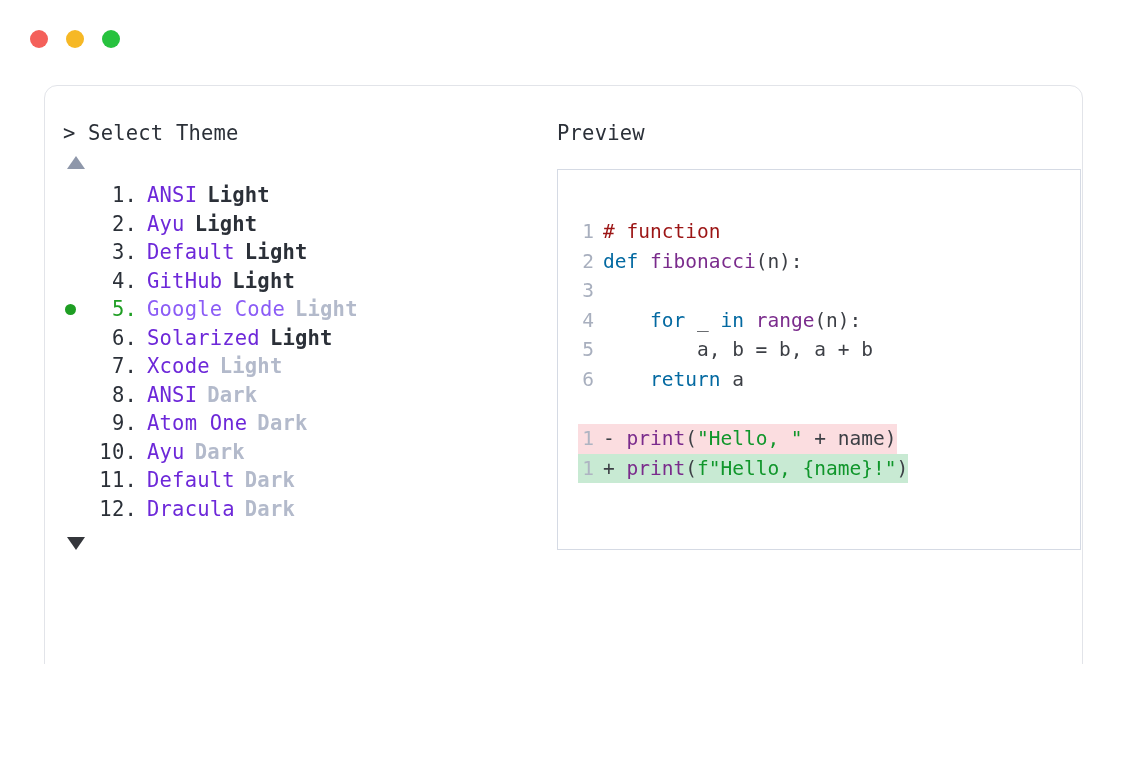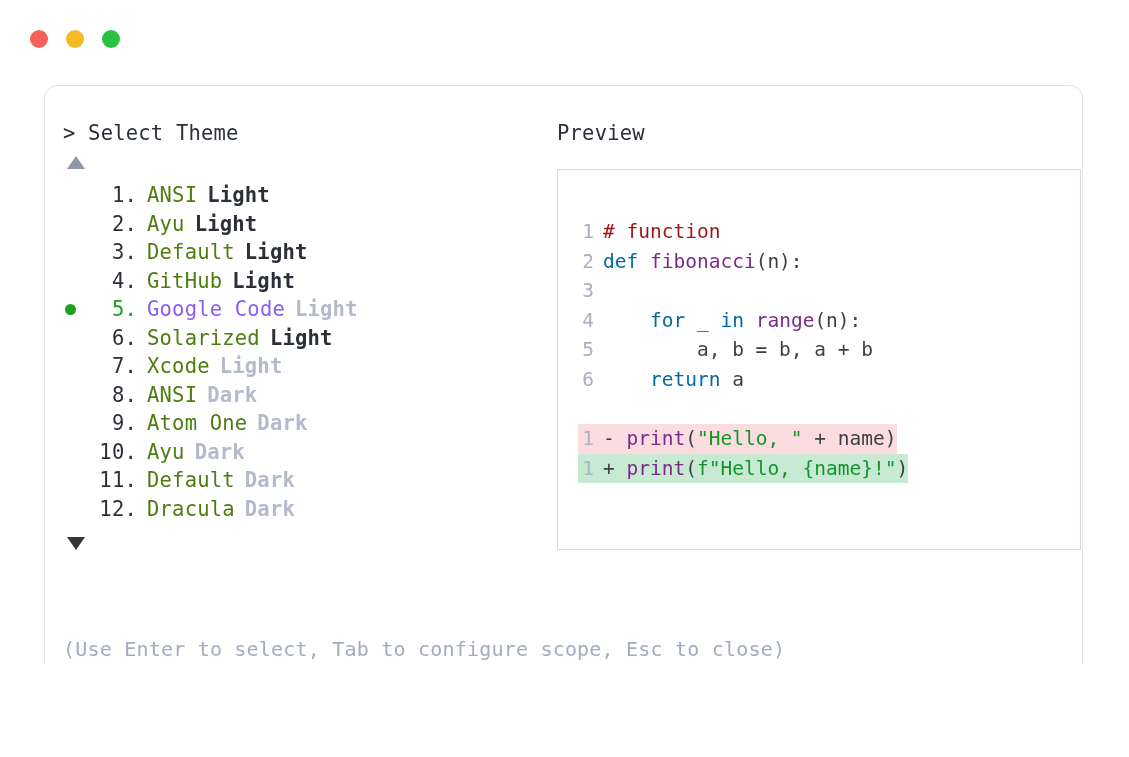--- a/index.html
+++ b/index.html
@@ -122,21 +122,21 @@
     top: -1px;
   }
   .theme-row.selected .bullet { display: block; }
   .num-cell {
     width: 46px;
     flex: 0 0 46px;
     text-align: right;
     color: #2B3038;
   }
   .theme-row.selected .num-cell { color: #1E9E23; }
-  .name-cell { color: #4d7c0f; padding-left: 10px; }
+  .name-cell { color: #6d28d9; padding-left: 10px; }
   .theme-row.selected .name-cell { color: #8b5cf6; }
   .variant-cell { padding-left: 10px; color: #2B3038; font-weight: bold; }
   .variant-cell.muted { color: #B3BACB; }
 
   .hint {
     position: absolute;
     left: 18px;
     top: 551px;
     font-size: 20px;
     color: #A3ABC0;
@@ -239,21 +239,20 @@
             <div class="theme-row"><span class="bullet-cell"></span><span class="num-cell">7.</span><span class="name-cell">Xcode</span><span class="variant-cell muted">Light</span></div>
             <div class="theme-row"><span class="bullet-cell"></span><span class="num-cell">8.</span><span class="name-cell">ANSI</span><span class="variant-cell muted">Dark</span></div>
             <div class="theme-row"><span class="bullet-cell"></span><span class="num-cell">9.</span><span class="name-cell">Atom One</span><span class="variant-cell muted">Dark</span></div>
             <div class="theme-row"><span class="bullet-cell"></span><span class="num-cell">10.</span><span class="name-cell">Ayu</span><span class="variant-cell muted">Dark</span></div>
             <div class="theme-row"><span class="bullet-cell"></span><span class="num-cell">11.</span><span class="name-cell">Default</span><span class="variant-cell muted">Dark</span></div>
             <div class="theme-row"><span class="bullet-cell"></span><span class="num-cell">12.</span><span class="name-cell">Dracula</span><span class="variant-cell muted">Dark</span></div>
           </div>
         <div class="scroll-arrow arrow-down"></div>
       </div>
 
-      <div class="hint">(Use Enter to select, Tab to configure scope, Esc to close)</div>
 
       <div class="right-pane">
         <div class="preview-label">Preview</div>
         <div class="preview-box">
           <div class="code">
               <div class="code-row"><span class="ln">1</span><span class="code-text"><span class="t-comment"># function</span></span></div>
               <div class="code-row"><span class="ln">2</span><span class="code-text"><span class="t-keyword">def </span><span class="t-func">fibonacci</span><span class="t-plain">(n):</span></span></div>
               <div class="code-row"><span class="ln">3</span></div>
               <div class="code-row"><span class="ln">4</span><span class="code-text"><span class="t-plain">    </span><span class="t-keyword">for</span><span class="t-plain"> _ </span><span class="t-keyword">in</span><span class="t-plain"> </span><span class="t-func">range</span><span class="t-plain">(n):</span></span></div>
               <div class="code-row"><span class="ln">5</span><span class="code-text"><span class="t-plain">        a, b = b, a + b</span></span></div>

